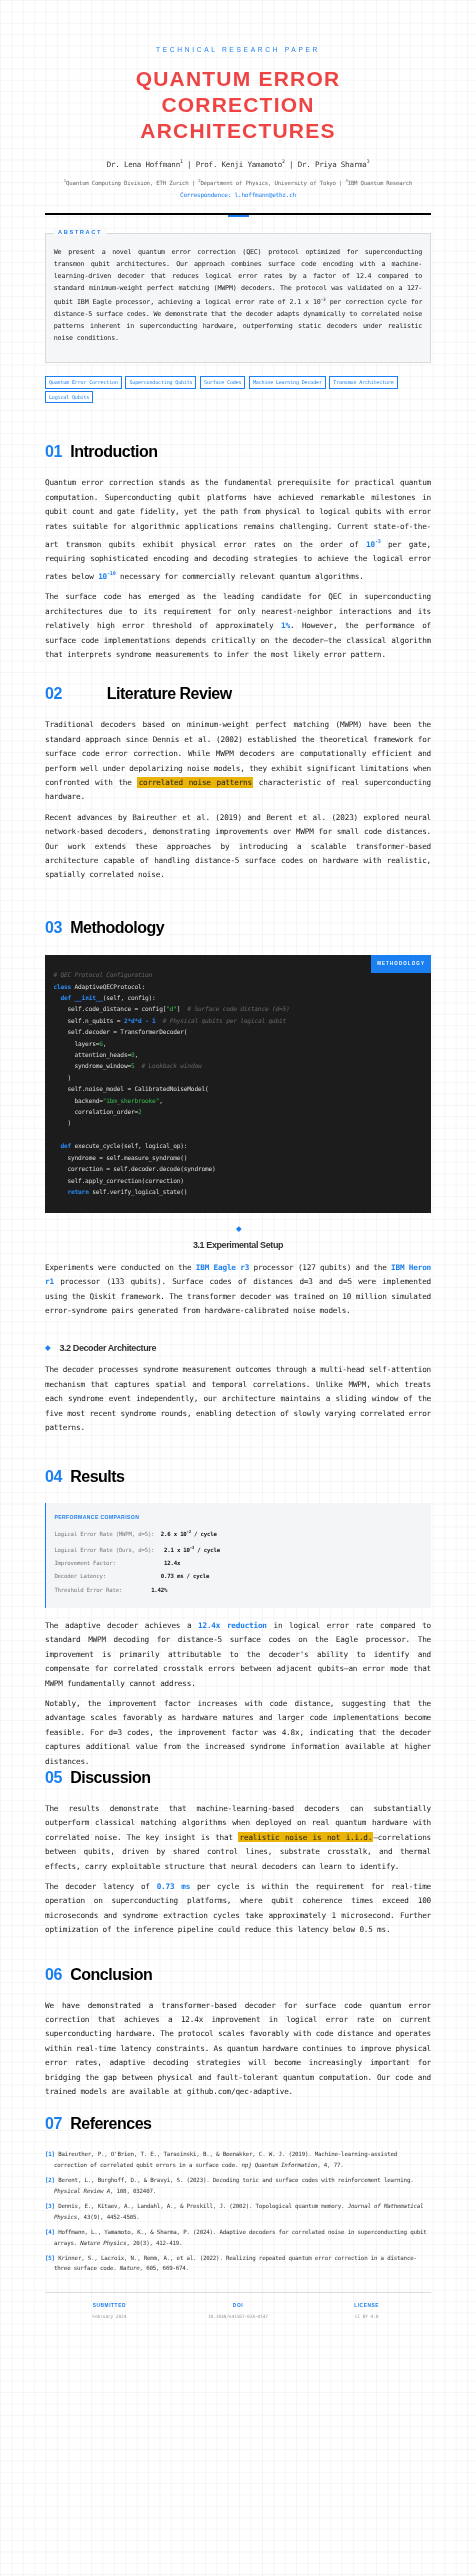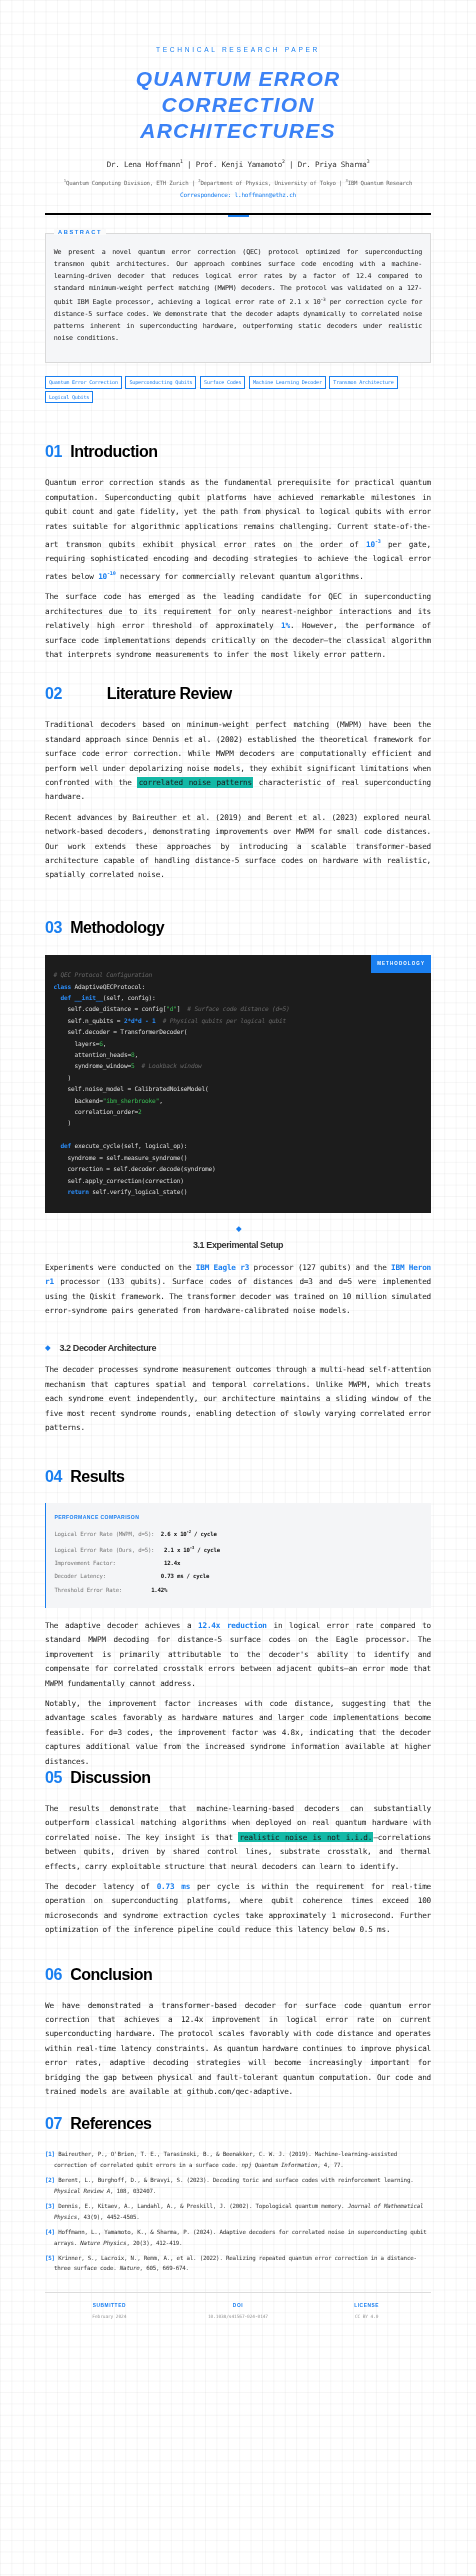--- a/index.html
+++ b/index.html
@@ -27,22 +27,21 @@
     font-weight: 400;
   }
   .title {
     margin-top: 13.2px;
     text-align: center;
     font-family: "Liberation Sans", sans-serif;
     font-weight: 700;
     font-size: 21px;
     line-height: 26px;
     letter-spacing: 1.2px;
-    color: #3b82f6;
-    font-style: italic;
+    color: #ef4444;
   }
   .authors {
     margin-top: 14.4px;
     text-align: center;
     font-size: 7.5px;
     color: #333;
     letter-spacing: -0.2px;
   }
   .authors sup { font-size: 4.8px; }
   .affils {
@@ -148,21 +147,21 @@
     font-size: 7.7px;
     line-height: 14.4px;
     text-align: justify;
     color: #1a1a1a;
     letter-spacing: -0.2px;
     margin-top: 15px;
   }
   .body-p + .body-p { margin-top: 6px; }
   .body-p sup { font-size: 5.1px; }
   .hl { color: #1a7ff0; font-weight: 700; }
-  .mark { background: #14b8a6; padding: 0.6px 1.2px; }
+  .mark { background: #eab308; padding: 0.6px 1.2px; }
 
   
   .code {
     position: relative;
     margin-top: 18px;
     background: #1c1c1c;
     color: #dcdcdc;
     padding: 14.4px 8.4px 15.6px 8.4px;
     font-size: 6.2px;
     line-height: 11.4px;

